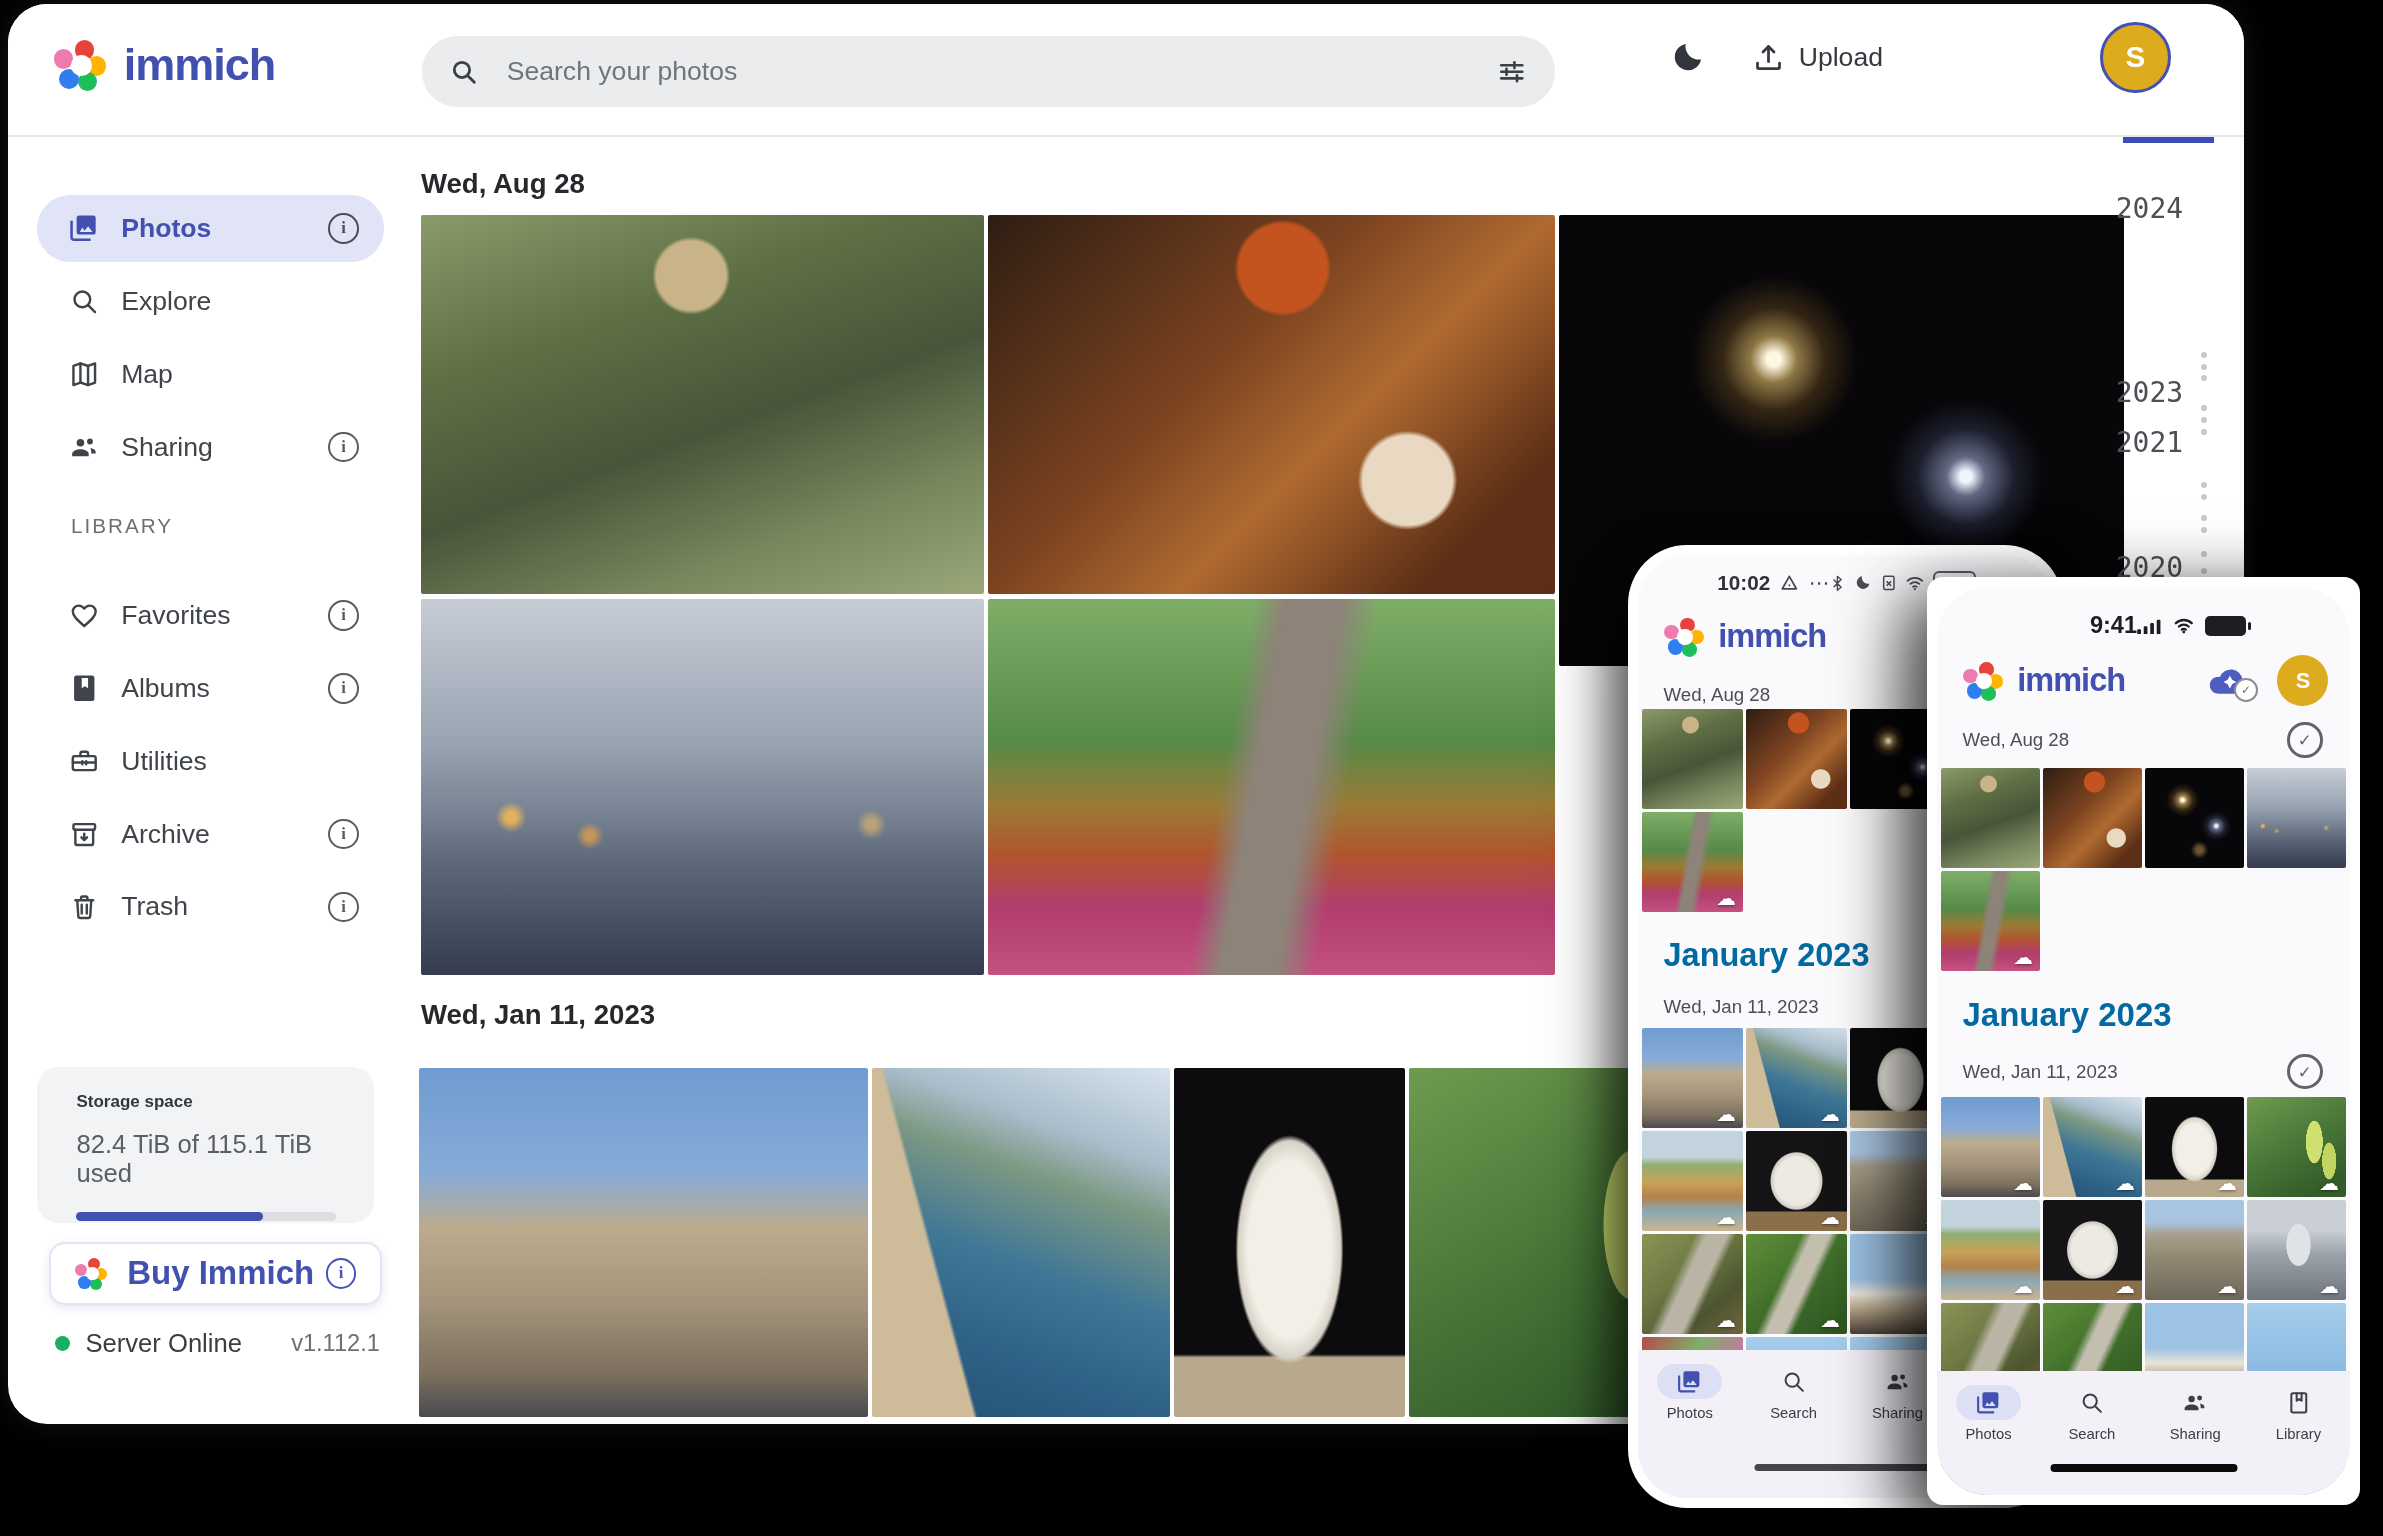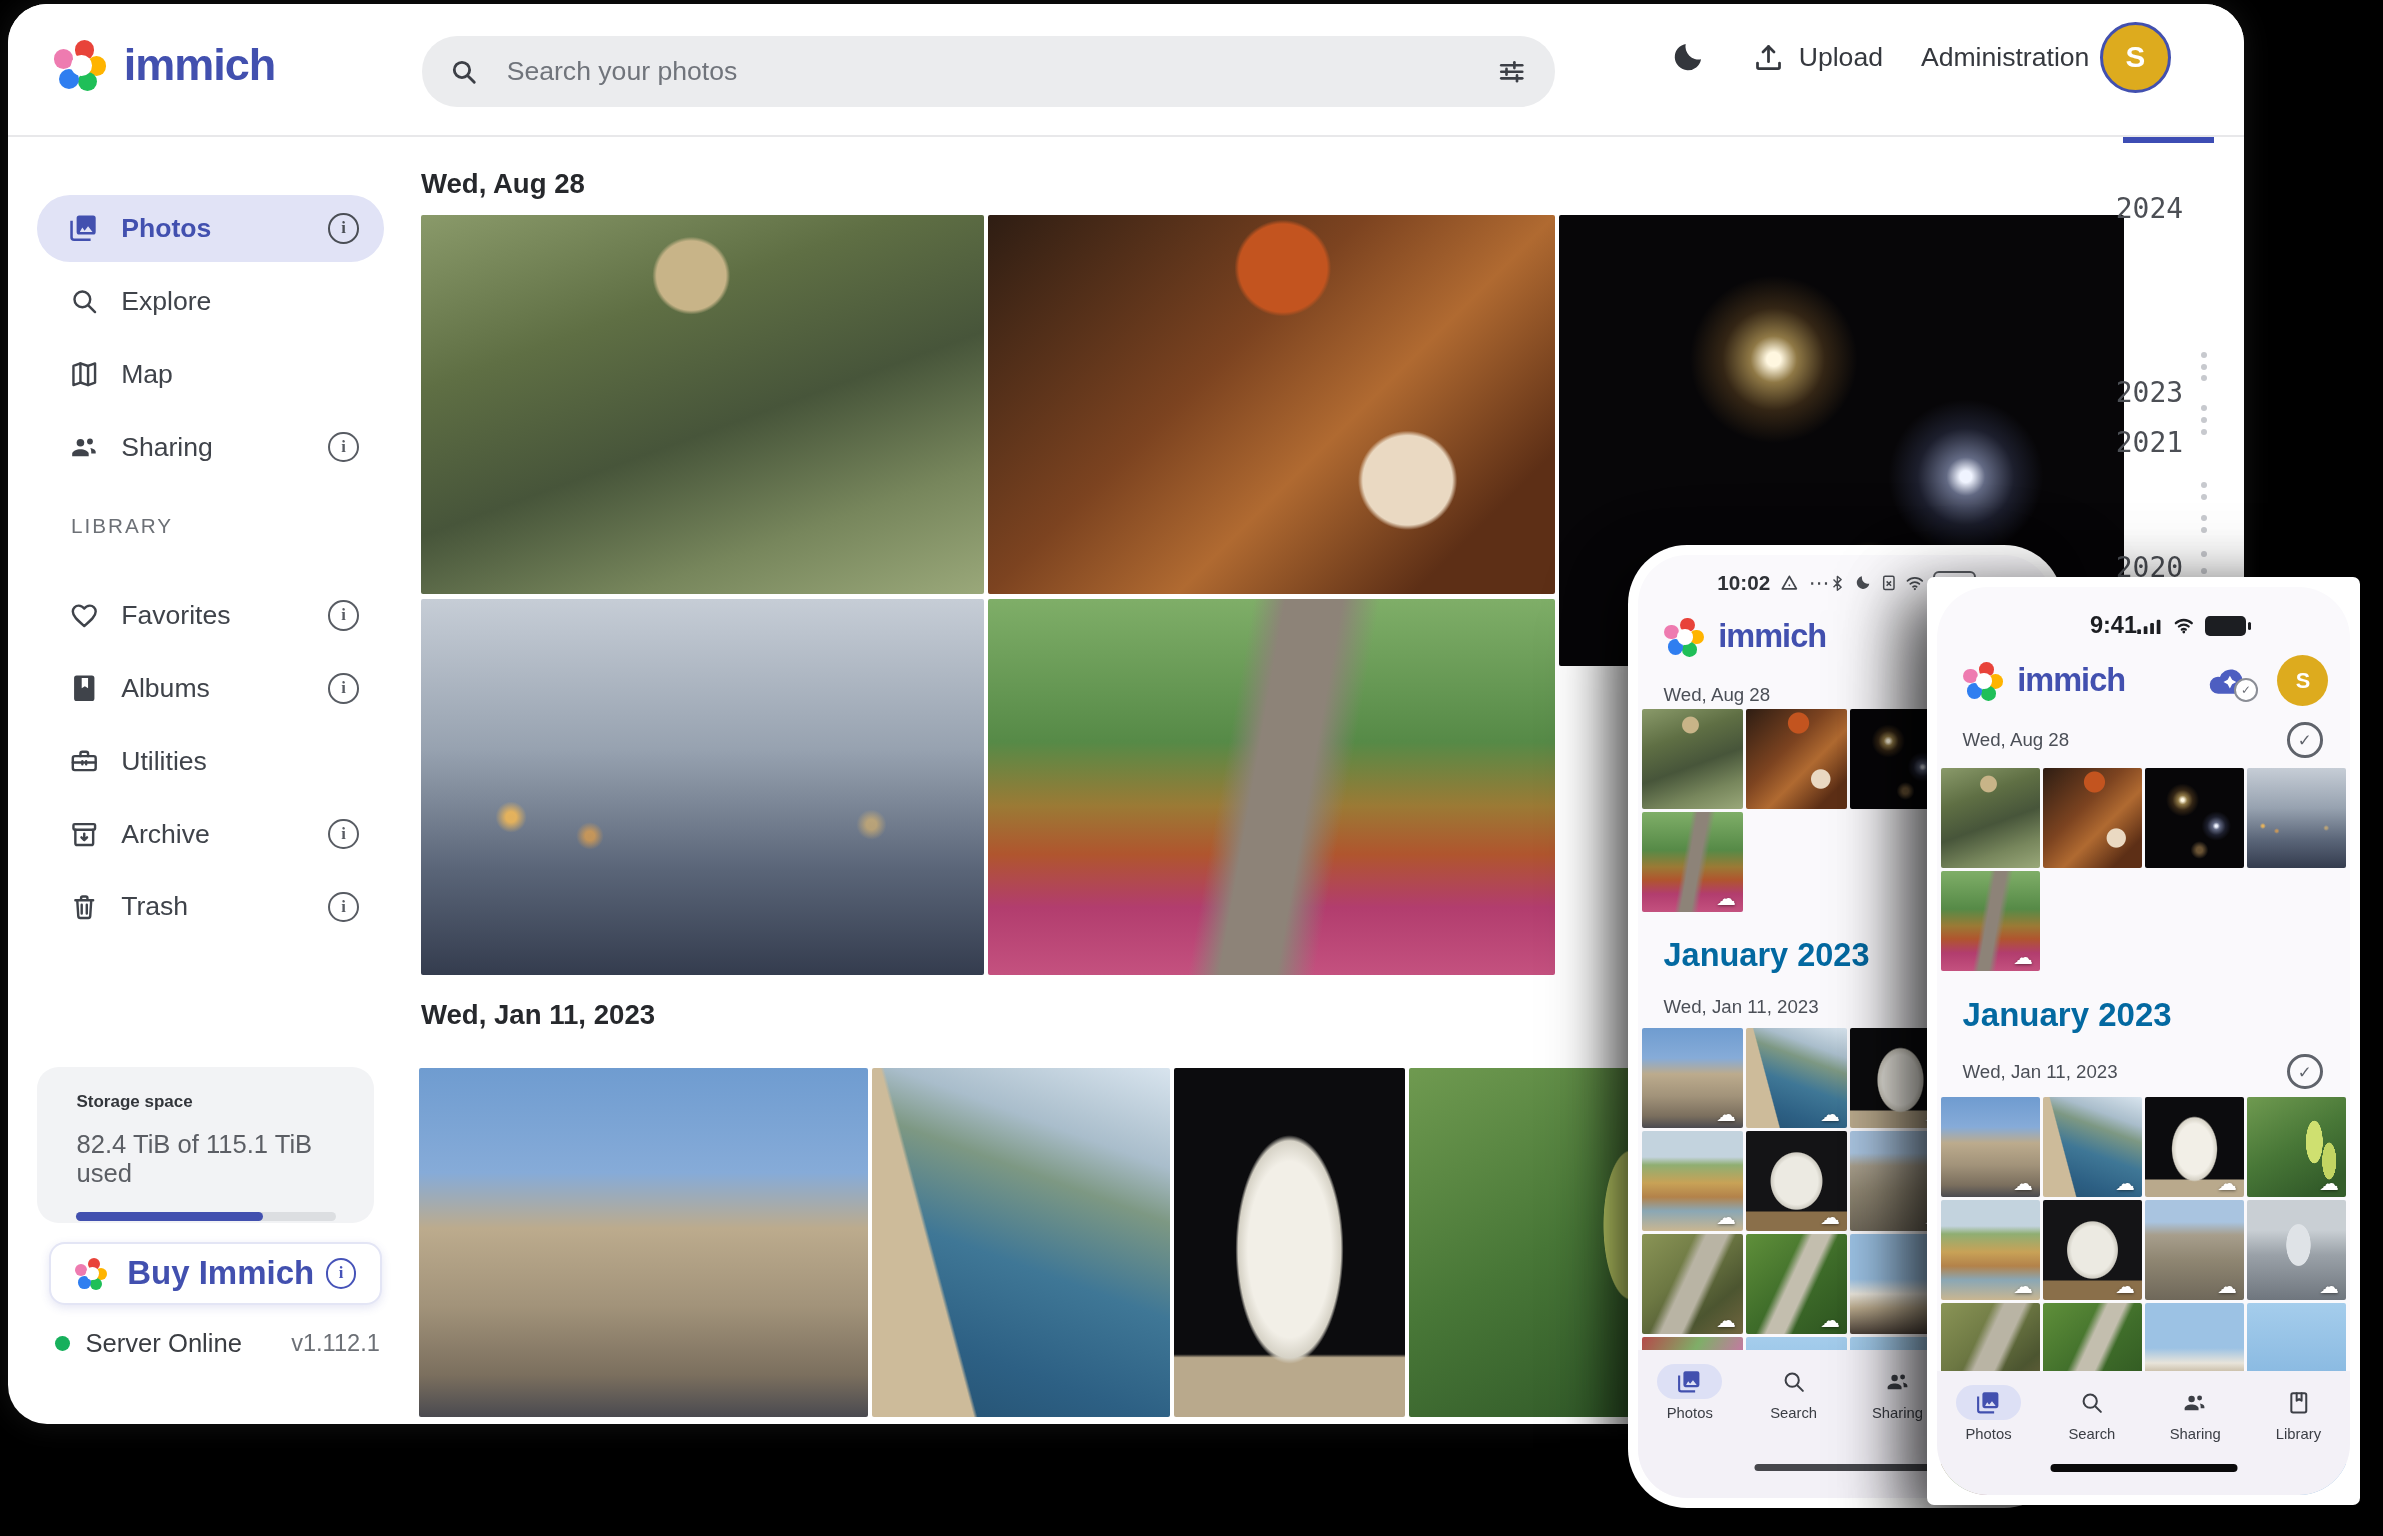--- a/index.html
+++ b/index.html
@@ -102,21 +102,21 @@
   .p-snowtown{background:linear-gradient(180deg,#9cc2e4 0 45%,#e8e4da 60%,#b9a98c 74%,#4a4038 100%);}
   .p-fabric{background:linear-gradient(120deg,#b54a4a 0%,#7fae68 38%,#c27ba0 68%,#8a5a3a 100%);}
   .p-skyplane{background:radial-gradient(circle at 70% 60%,#c0392b 0 6%,rgba(0,0,0,0) 7%),
     linear-gradient(180deg,#a5cdec,#7fb2dd);}
   .p-sky{background:linear-gradient(180deg,#a5cdec,#7fb2dd);}
 
   
   .phone{position:absolute;background:#fff;box-sizing:border-box;}
   #phone1{left:1628px;top:545px;width:435px;height:963px;border-radius:59px;
           box-shadow:0 33px 79px rgba(0,0,0,.65),-17.7px 11.8px 45px rgba(0,0,0,.4);}
-  #phone2{left:1927px;top:577px;width:433px;height:928px;border-radius:7px;
+  #phone2{left:1927px;top:577px;width:433px;height:928px;border-radius:16px;
           box-shadow:0 33px 89px rgba(0,0,0,.7),-25.6px 17.7px 59px rgba(0,0,0,.45);}
   .screen{position:absolute;left:9.9px;top:9.9px;right:9.9px;bottom:9.9px;border-radius:49px;
           background:#faf9fc;overflow:hidden;}
   .p-status{display:flex;align-items:center;justify-content:center;padding:15.8px 27.6px 0 29.6px;
             font-size:20.7px;color:#2f3237;font-weight:bold;}
   .p-status .ic{display:flex;align-items:center;gap:7.9px;font-weight:normal;}
   .batt{width:39px;height:20.7px;border:2px solid #5a5d63;border-radius:5.9px;font-size:12.8px;color:#3c3f44;
         display:flex;align-items:center;justify-content:center;position:relative;font-weight:normal;}
   .batt:after{content:"";position:absolute;right:-5.9px;top:4.9px;width:3px;height:7.9px;background:#5a5d63;border-radius:2px;}
   .ibatt{width:41px;height:19.7px;background:#1c1e22;border-radius:4.9px;position:relative;}
@@ -187,23 +187,20 @@
     <div class="hdr-right" style="left:1744px;">
       <div class="hdr-btn">
         <svg width="33" height="33" viewBox="0 0 24 24" fill="none" stroke="#35383e" stroke-width="2" stroke-linecap="round" stroke-linejoin="round">
             <path d="M4 16v3a1 1 0 0 0 1 1h14a1 1 0 0 0 1-1v-3"></path>
             <line x1="12" y1="15" x2="12" y2="4"></line>
             <path d="M8 8l4-4 4 4"></path>
           </svg>
         <span>Upload</span>
       </div>
     </div>
-    <div class="hdr-right" style="left:1913px;">
-      <span class="hdr-btn">Administration</span>
-    </div>
     <div class="hdr-right" style="left:2092px;">
       <div id="avatar">S</div>
     </div>
   </div>
 
   <div id="side-top" class="abs" style="left:0;top:191px;">
       <div class="side-item active">
         <span>
           <svg width="30.5" height="30.5" viewBox="0 0 24 24" fill="#4250af">
             <path d="M21 15V4a2 2 0 0 0-2-2H8a2 2 0 0 0-2 2v11a2 2 0 0 0 2 2h11a2 2 0 0 0 2-2zm-10.5-3.5l1.8 2.4 2.7-3.4 3.5 4.5H8.5zM3 6H1v13a3 3 0 0 0 3 3h13v-2H4a1 1 0 0 1-1-1V6z"></path>

